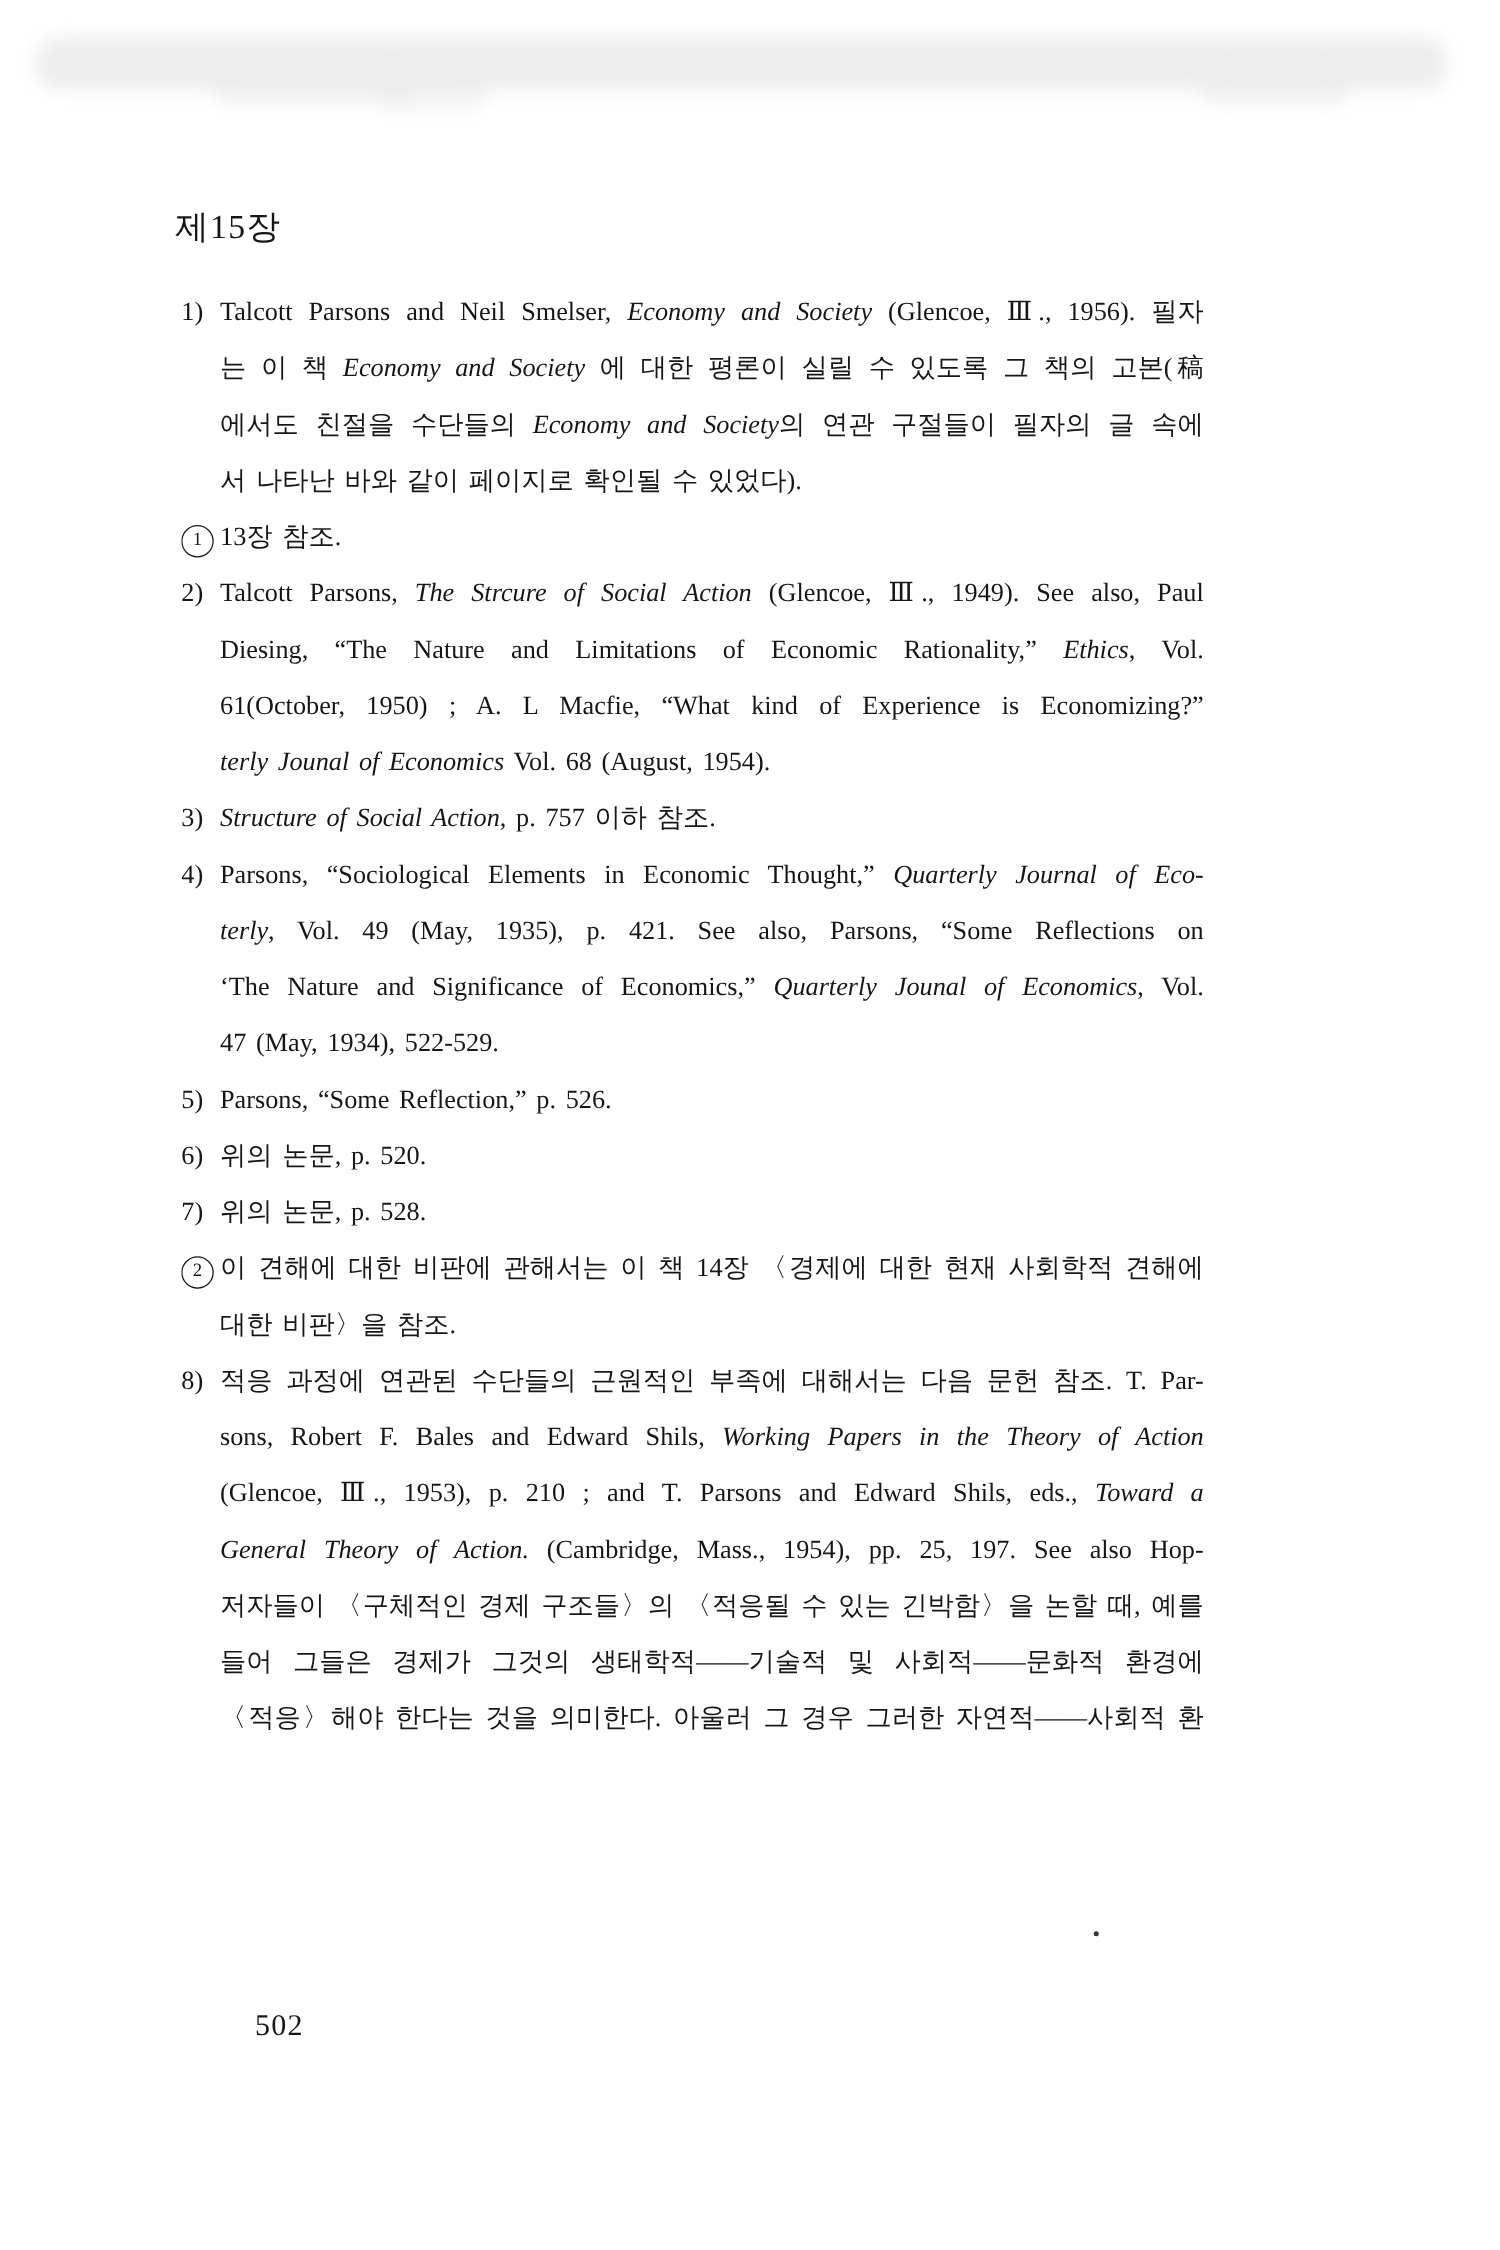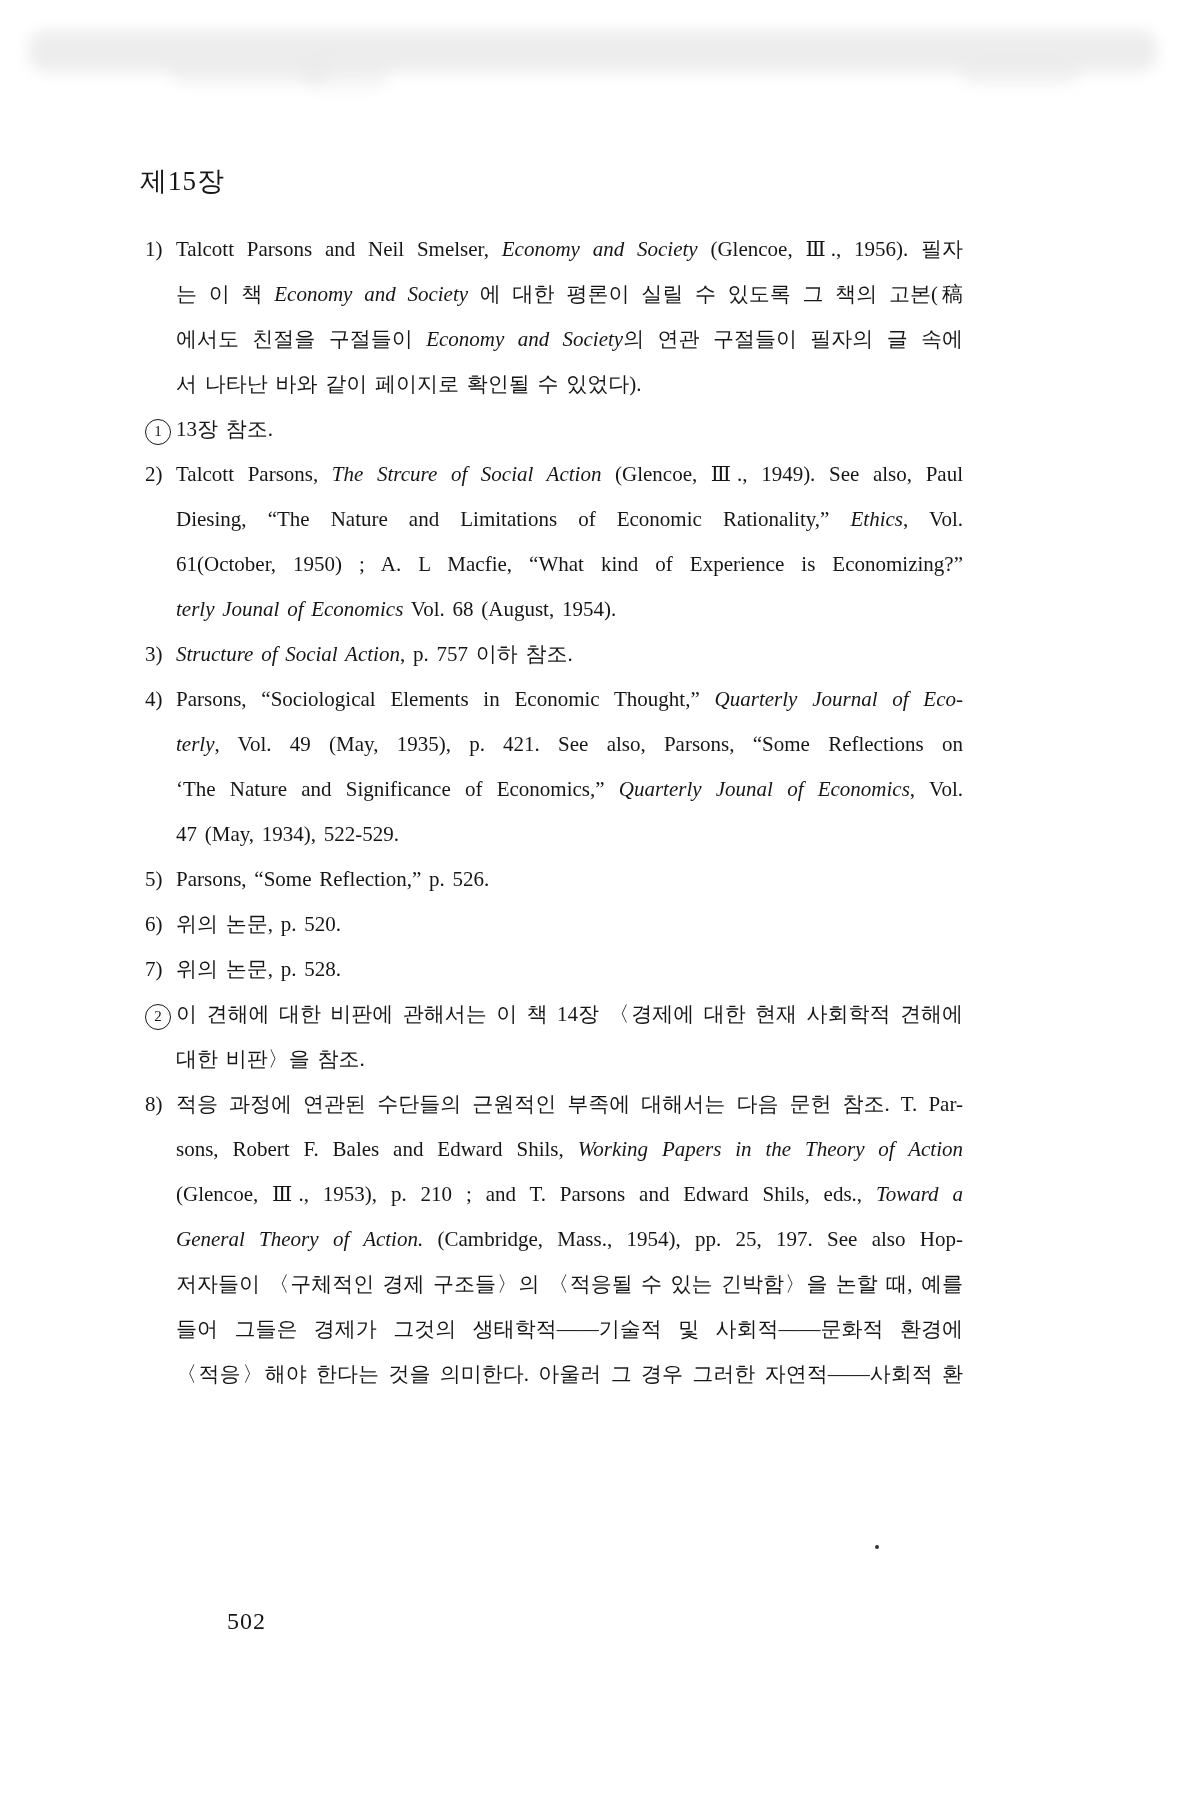--- a/index.html
+++ b/index.html
@@ -41,21 +41,21 @@
     font-size:15px;line-height:1;
   }
   .note-text{
     flex:1 1 auto;word-spacing:2.5px;
   }
   .note-text.fill{text-align:justify;text-align-last:justify;}
   .note-text em{}
 
   .page-number{
     position:absolute;left:204px;top:1608px;
-    font-size:24px;letter-spacing:1px;margin-left:23px;
+    font-size:24px;letter-spacing:1px;
   }
   .stray-dot{
     position:absolute;left:875px;top:1545px;
     width:4px;height:4px;border-radius:50%;background:#333;
   }
 </style>
 </head>
 <body>
 
 <div class="page">
@@ -71,21 +71,21 @@
       <div class="note-line">
         <span class="note-marker">1)</span>
         <span class="note-text fill"><span>Talcott Parsons and Neil Smelser,  </span><em>Economy and Society</em><span> (Glencoe,  Ⅲ.,  1956). 필자</span></span>
       </div>
       <div class="note-line">
         <span class="note-marker"></span>
         <span class="note-text fill"><span>는 이 책 </span><em>Economy and Society</em><span> 에 대한 평론이 실릴 수 있도록 그 책의 고본(稿</span></span>
       </div>
       <div class="note-line">
         <span class="note-marker"></span>
-        <span class="note-text fill"><span>에서도 친절을 구절들이 </span><em>Economy and Society</em><span>의 연관 구절들이 필자의 글 속에</span></span>
+        <span class="note-text fill"><span>에서도 친절을 수단들의 </span><em>Economy and Society</em><span>의 연관 구절들이 필자의 글 속에</span></span>
       </div>
       <div class="note-line">
         <span class="note-marker"></span>
         <span class="note-text"><span>서 나타난 바와 같이 페이지로 확인될 수 있었다).</span></span>
       </div>
       <div class="note-line">
         <span class="note-marker"><span class="circ">1</span></span>
         <span class="note-text"><span>13장 참조.</span></span>
       </div>
       <div class="note-line">

